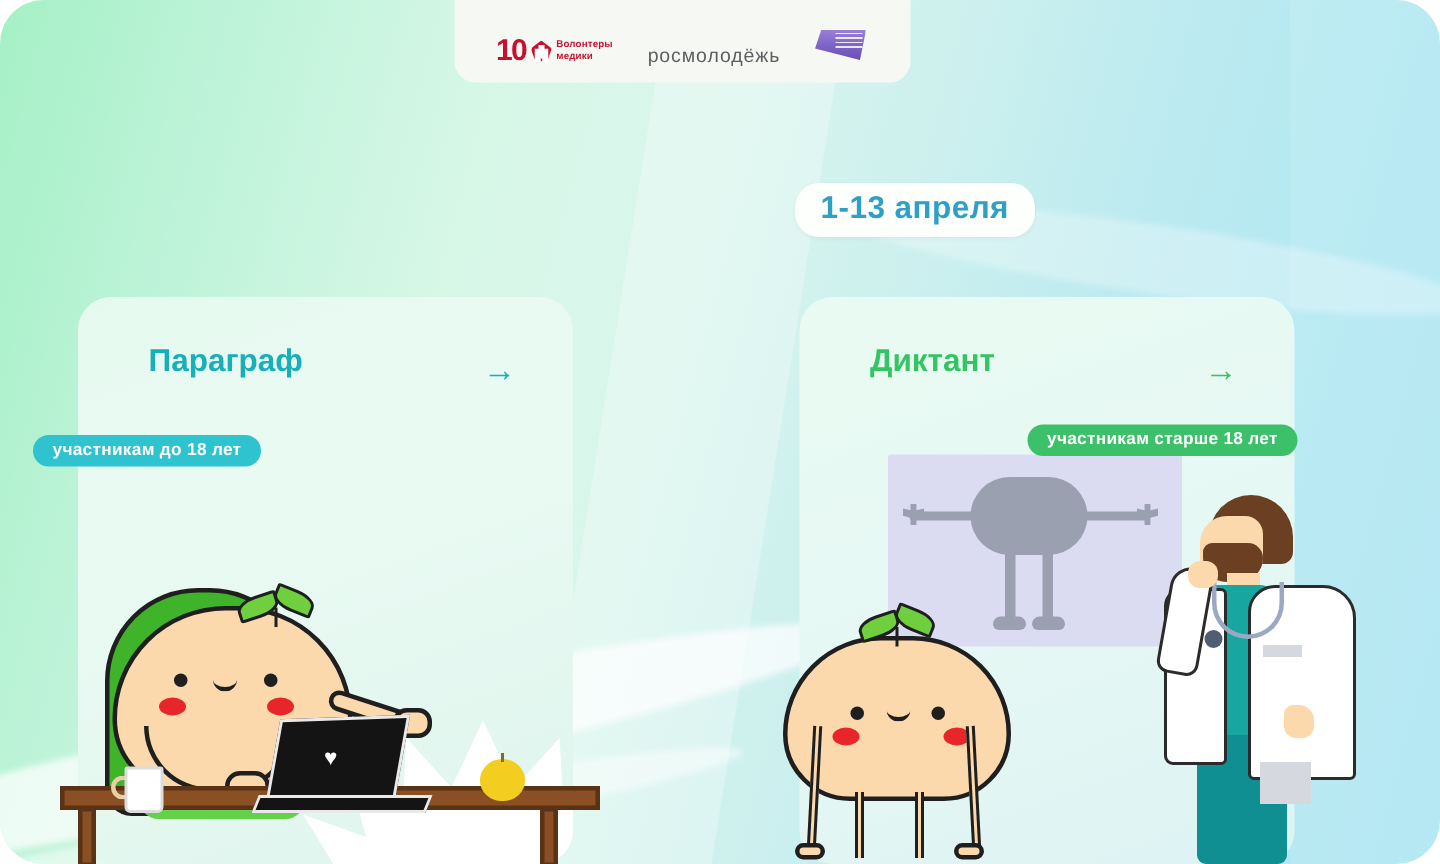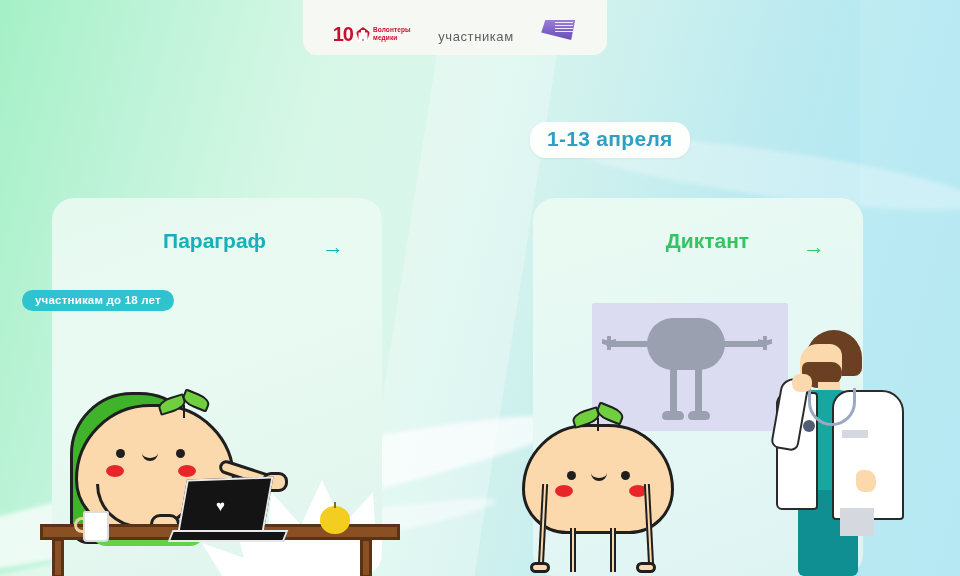--- a/index.html
+++ b/index.html
@@ -6,20 +6,21 @@
   html, body {
     width: 960px; height: 576px;
     overflow: hidden;
     font-family: "Liberation Sans", sans-serif;
   }
   #stage {
     position: relative;
     width: 960px; height: 576px;
     background: linear-gradient(105deg, #a5f0c6 0%, #bdf3d8 14%, #d6f7e6 30%, #daf6ec 44%, #cdf0ee 58%, #bceaf0 72%, #b2e8f2 86%, #ade6f2 100%);
     overflow: hidden;
+    border-radius: 29px;
   }
 
   
   .swoosh { position: absolute; background: #ffffff; opacity: .55; border-radius: 50%; filter: blur(2px); }
   .sw1 { width: 760px; height: 60px; left: -180px; top: 470px; transform: rotate(-12deg); opacity: .72; }
   .sw2 { width: 620px; height: 34px; left: -120px; top: 538px; transform: rotate(-10deg); opacity: .5; }
   .sw3 { width: 420px; height: 46px; left: 560px; top: 150px; transform: rotate(8deg); opacity: .30; }
   .pale-block { position:absolute; background:#ffffff; opacity:.28; }
   .pb1 { left: 400px; top: 0; width: 120px; height: 576px; transform: skewX(-9deg); }
   .pb2 { left: 860px; top: 0; width: 100px; height: 576px; opacity:.10; }
@@ -66,24 +67,24 @@
     box-shadow: 0 1px 3px rgba(0,0,0,.05);
   }
 
   
   .card { position:absolute; border-radius: 22px; overflow:hidden; }
   #card-left  { left: 52px;  top: 198px; width: 330px; height: 378px;
      background: linear-gradient(160deg, #e6f9ef 0%, #e9faf2 40%, #dff5ee 100%); }
   #card-right { left: 533px; top: 198px; width: 330px; height: 378px;
      background: linear-gradient(160deg, #e9faf2 0%, #e6f8f4 50%, #ddf3f3 100%); }
 
-  .card-head { position:absolute; left: 19px; top: 30px; right: 24px; text-align: center; }
+  .card-head { position:absolute; left: 47px; top: 30px; right: 24px; }
   .card-title { font-size: 21px; font-weight: 700; line-height: 1.25; }
   #card-left  .card-title { color:#17b0b8; }
-  #card-right .card-title { color:#35c463;margin-left:24px; }
+  #card-right .card-title { color:#35c463; }
   .card-arrow { position:absolute; right: 14px; top: 8px; font-size: 22px; line-height:1; }
   #card-left  .card-arrow { color:#17b0b8; }
   #card-right .card-arrow { color:#35c463; }
 
   .pill {
     position:absolute; color:#ffffff; font-size:11.5px; font-weight:700;
     border-radius: 13px; padding: 4px 13px 5px 13px; white-space: nowrap;
     letter-spacing:.2px;
   }
   #pill-left  { left: 22px;  top: 290px; background:#2fc3cf; }
@@ -190,21 +191,21 @@
 
     <div class="logo-vm">
       <span class="vm-ten">10</span>
       <span class="vm-cross"></span>
       <span class="vm-text">
         <span>Волонтеры</span><br>
         <span>медики</span>
       </span>
     </div>
 
-    <div class="logo-rm">участникам</div>
+    <div class="logo-rm">росмолодёжь</div>
 
     <div class="logo-mark">
       <div class="flag"></div>
       <div class="stripes"></div>
     </div>
 
   </div>
 
   <div id="date-badge">1-13 апреля</div>
 
@@ -234,20 +235,21 @@
     <div class="xarmR"></div>
     <div class="xhandL"></div>
     <div class="xhandR"></div>
     <div class="xlegL"></div>
     <div class="xlegR"></div>
     <div class="xfootL"></div>
     <div class="xfootR"></div>
   </div>
 
   <div class="pill" id="pill-left">участникам до 18 лет</div>
+  <div class="pill" id="pill-right">участникам старше 18 лет</div>
 
   <div id="char-left">
     <div class="chair"></div>
     <div class="chair-inner"></div>
 
     <div class="head-l">
       <div class="eye" style="left:38px; top:42px;"></div>
       <div class="eye" style="left:98px; top:42px;"></div>
       <div class="smile" style="left:64px; top:44px;"></div>
       <div class="cheek" style="left:28px; top:58px;"></div>

